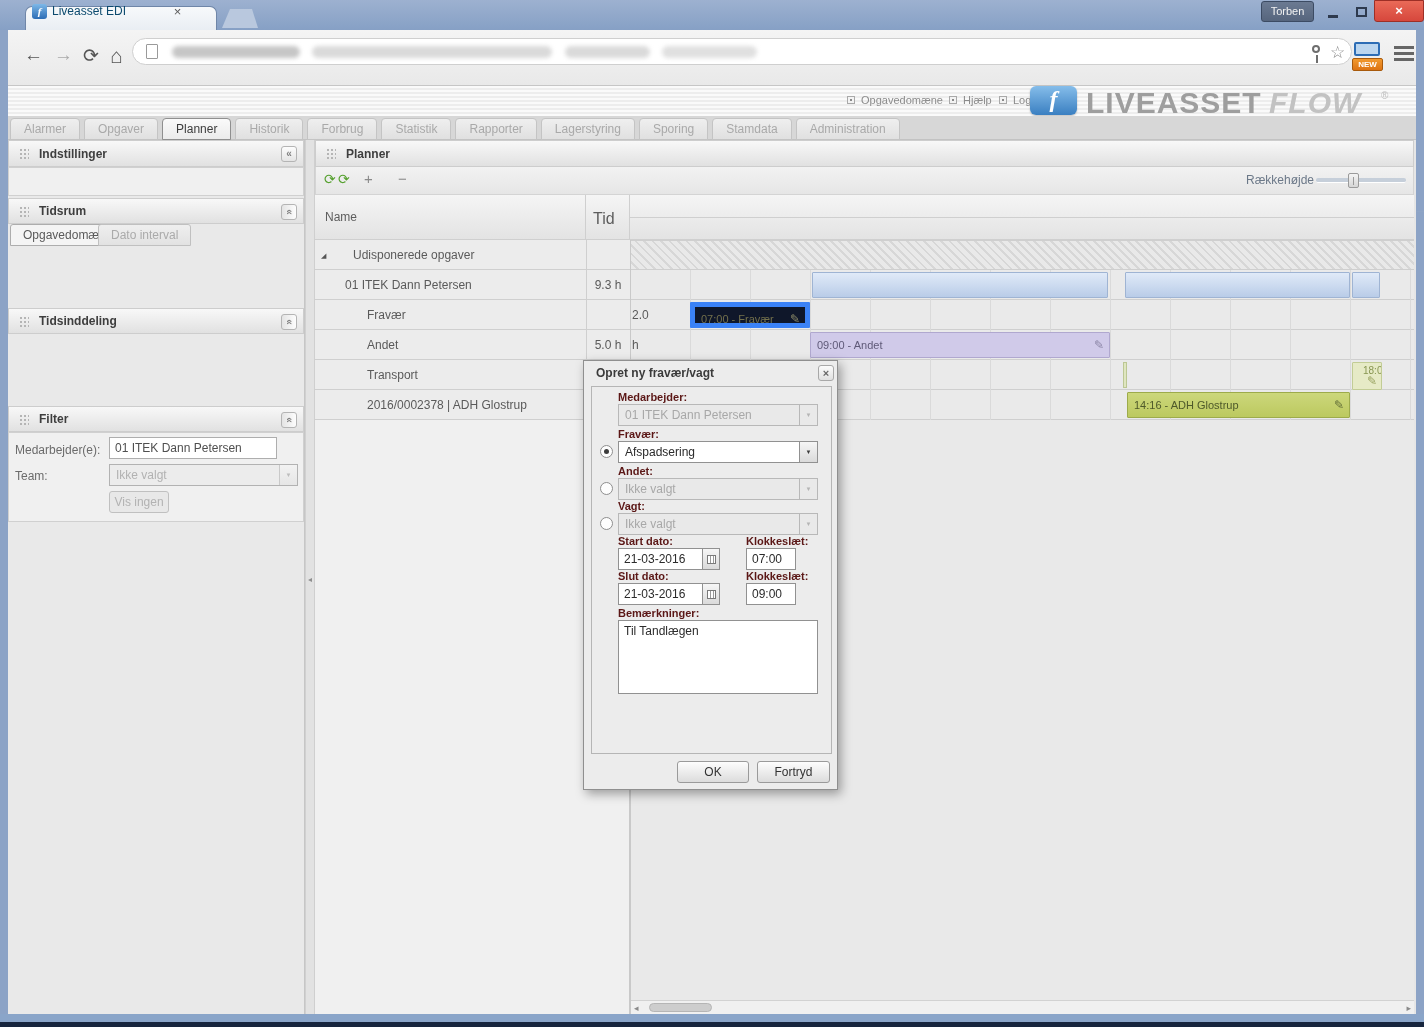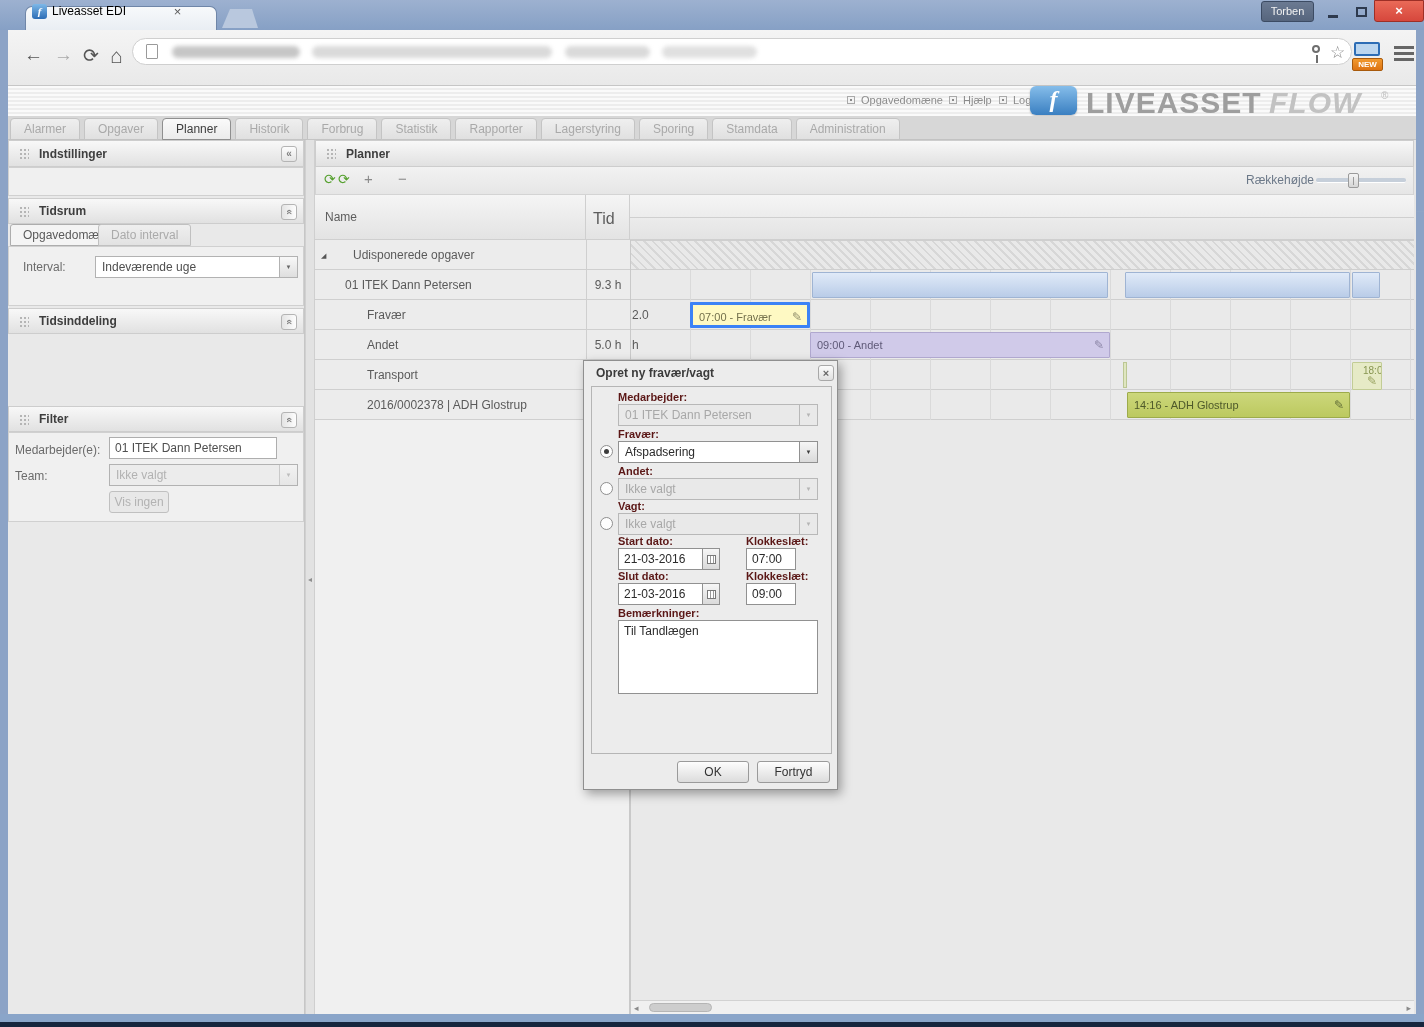--- a/index.html
+++ b/index.html
@@ -4,21 +4,21 @@
 <style>
   * { box-sizing: border-box; margin:0; padding:0; font-family:"Liberation Sans",sans-serif; }
   html,body { width:1424px; height:1027px; overflow:hidden; }
   body { background:#8ca3c6; position:relative; }
   .abs { position:absolute; }
 
   
   .titlebar { left:0; top:0; width:1424px; height:30px; background:linear-gradient(#9db1d0,#86a0c5); }
   .btab { left:25px; top:6px; width:192px; height:24px; background:linear-gradient(#f7f9fb,#e9eef3);
           border:1px solid #6f86a8; border-bottom:none; border-radius:7px 7px 0 0; }
-  .btab-title { left:52px; top:4px; font-size:12px; color:#000000; white-space:nowrap; }
+  .btab-title { left:52px; top:4px; font-size:12px; color:#0c4a6e; white-space:nowrap; }
   .favicon { left:32px; top:4px; width:15px; height:15px; border-radius:3px;
              background:linear-gradient(#7db8e8,#2d6db5); color:#fff; font-style:italic; font-weight:bold;
              font-size:11px; text-align:center; line-height:14px; font-family:"Liberation Serif",serif; }
   .tabclose { left:170px; top:4px; width:15px; height:15px; color:#5a5a5a; font-size:13px; line-height:15px; text-align:center; }
   .newtab { left:222px; top:9px; width:36px; height:19px; background:#b9c8de;
             clip-path:polygon(8px 0,30px 0,36px 19px,0 19px); }
   .userbtn { left:1261px; top:1px; width:53px; height:21px; background:linear-gradient(#6b7a92,#56657d);
              border:1px solid #3c4b63; border-radius:3px; color:#f2f2f2; font-size:11px; text-align:center; line-height:19px; }
   .wmin { left:1320px; top:4px; width:26px; height:17px; text-align:center; }
   .wmin i { display:inline-block; width:10px; height:3px; background:#2e3a4e; margin-top:10px; }
@@ -103,21 +103,21 @@
   
   .planner { left:315px; top:140px; width:1099px; height:874px; background:#e9e9e9; }
   .gridhead { background:linear-gradient(#f5f5f5,#e3e3e3); border-bottom:1px solid #cfcfcf; color:#5d5d5d; }
   .hourcell { top:78px; height:22px; width:60px; border-left:1px solid #cfcfcf; text-align:center;
               font-size:11px; line-height:22px; color:#5d5d5d; }
   .rowname { font-size:12px; color:#5a5a5a; line-height:30px; white-space:nowrap; }
   .tidval { font-size:12px; color:#5a5a5a; line-height:30px; text-align:center; width:44px; }
   .bar { height:26px; border-radius:1px; font-size:11px; line-height:24px; padding:0 6px; white-space:nowrap; overflow:hidden; }
   .bar .pencil { position:absolute; right:5px; top:0; font-size:12px; }
   .bar-blue { background:linear-gradient(#e0eaf8,#b9cce8); border:1px solid #9fb4d3; }
-  .bar-yellow { background:#fef9c3; border:3px solid #3b82f6; color:#73704c; }
+  .bar-yellow { background:#0f172a; border:5px solid #3b82f6; color:#73704c; }
   .bar-purple { background:#d0cae9; border:1px solid #b0a8cf; color:#5f5a78; }
   .bar-olive { background:linear-gradient(#ccd77b,#bcc95f); border:1px solid #9dab4b; color:#4e592a; }
   .bar-olive-pale { background:#e6eac6; border:1px solid #c2cc95; color:#879551; font-size:10px; line-height:13px; }
   .hatch { background:repeating-linear-gradient(45deg,#e9e9e9 0 4px,#d7d7d7 4px 6px); border-top:1px solid #cfcfcf; border-bottom:1px solid #cfcfcf; }
   .slider-track { height:5px; background:#c6cfda; border-bottom:1px solid #fff; border-radius:2px; }
   .slider-thumb { width:11px; height:15px; background:linear-gradient(#f4f4f4,#d6d6d6); border:1px solid #9a9a9a; border-radius:2px; }
   .slider-thumb::after { content:""; position:absolute; left:4px; top:3px; width:1px; height:8px; background:#9a9a9a; }
   .scrollbar { background:#f0f0f0; border-top:1px solid #d2d2d2; }
   .scroll-thumb { background:#cdcdcd; border:1px solid #b5b5b5; border-radius:6px; }
   .sarrow { color:#8a8a8a; font-size:9px; line-height:14px; }
@@ -222,27 +222,20 @@
   </div>
   <div class="abs sbox" style="left:0;top:27px;width:296px;height:29px;"></div>
 
   <div class="abs phead" style="left:0;top:58px;width:296px;height:26px;">
     <div class="abs dots" style="left:10px;top:7px;"></div>
     <div class="abs ptitle" style="left:30px;top:5px;">Tidsrum</div>
     <div class="abs tool" style="left:272px;top:5px;transform:rotate(90deg);">«</div>
   </div>
   <div class="abs" style="left:2px;top:84px;"><span class="sitab active">Opgavedomæne</span></div>
   <div class="abs" style="left:90px;top:84px;"><span class="sitab">Dato interval</span></div>
-  <div class="abs sbox" style="left:0;top:106px;width:296px;height:60px;">
-    <div class="abs slabel" style="left:14px;top:13px;">Interval:</div>
-    <div class="abs combo" style="left:86px;top:9px;width:203px;">
-      <span>Indeværende uge</span>
-      <span class="trig">▼</span>
-    </div>
-  </div>
 
   <div class="abs phead" style="left:0;top:168px;width:296px;height:26px;">
     <div class="abs dots" style="left:10px;top:7px;"></div>
     <div class="abs ptitle" style="left:30px;top:5px;">Tidsinddeling</div>
     <div class="abs tool" style="left:272px;top:5px;transform:rotate(90deg);">«</div>
   </div>
 
   <div class="abs phead" style="left:0;top:266px;width:296px;height:26px;">
     <div class="abs dots" style="left:10px;top:7px;"></div>
     <div class="abs ptitle" style="left:30px;top:5px;">Filter</div>

